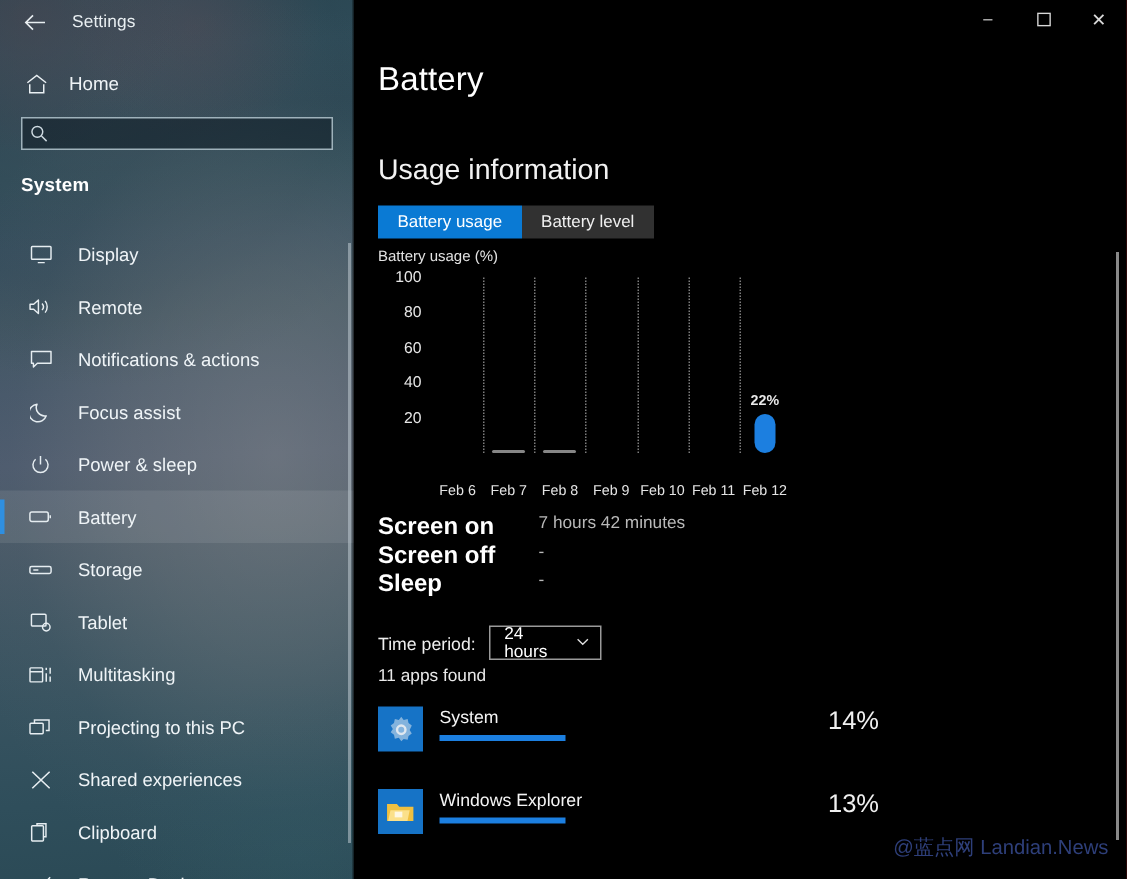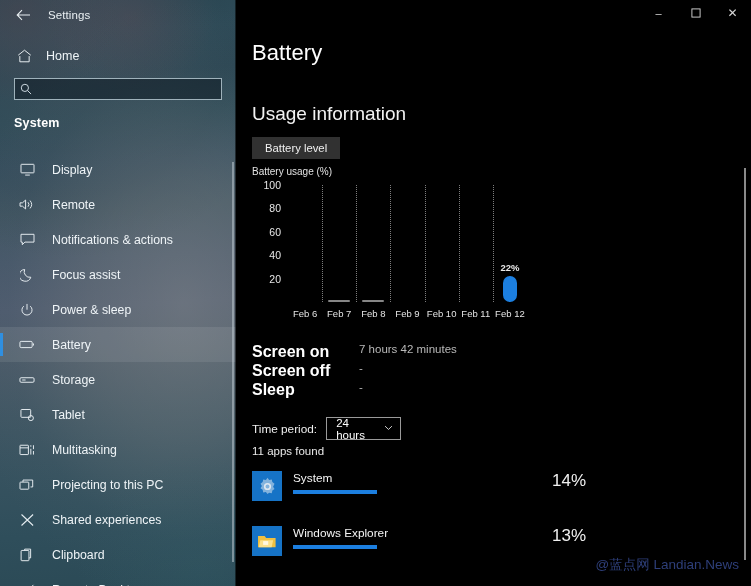--- a/index.html
+++ b/index.html
@@ -153,21 +153,21 @@
     position:absolute; bottom:0; left:50%; transform:translateX(-50%);
     width:14px; border-radius:7px;
   }
   .bar.blue { background:#1c7fe0; }
   .bar.gray { background:#868686; border-radius:2px; }
   .barval {
     position:absolute; left:50%; transform:translateX(-50%);
     color:#e9e9e9; font-size:9.5px; white-space:nowrap;
   }
   .xtick {
-    position:absolute; top:100%; margin-top:6px; left:50%; transform:translateX(-50%);
+    position:absolute; top:100%; margin-top:20px; left:50%; transform:translateX(-50%);
     color:#e4e4e4; font-size:9.5px; white-space:nowrap;
   }
 
   
   #stats { position:absolute; left:16px; top:343px; width:300px; }
   .stat-row { position:relative; height:19px; }
   .stat-key { position:absolute; left:0; top:0; color:#ffffff; font-size:16px; font-weight:bold; }
   .stat-val { position:absolute; left:107px; top:0; color:#b9b9b9; font-size:11.5px; }
 
   
@@ -405,20 +405,21 @@
           <rect x="1" y="1" width="9" height="9"></rect>
         </svg>
       </div>
       <div class="wc close">✕</div>
     </div>
 
     <div id="page-title">Battery</div>
     <div id="usage-heading">Usage information</div>
 
     <div id="tabs">
+      <div class="tabbtn active">Battery usage</div>
       <div class="tabbtn inactive">Battery level</div>
     </div>
 
     <div id="chart-area">
       <div id="chart-axis-title">Battery usage (%)</div>
       <div id="plot">
           <span class="ytick" style="top: 0px;">100</span>
           <span class="ytick" style="top: 23.4px;">80</span>
           <span class="ytick" style="top: 46.8px;">60</span>
           <span class="ytick" style="top: 70.2px;">40</span>

